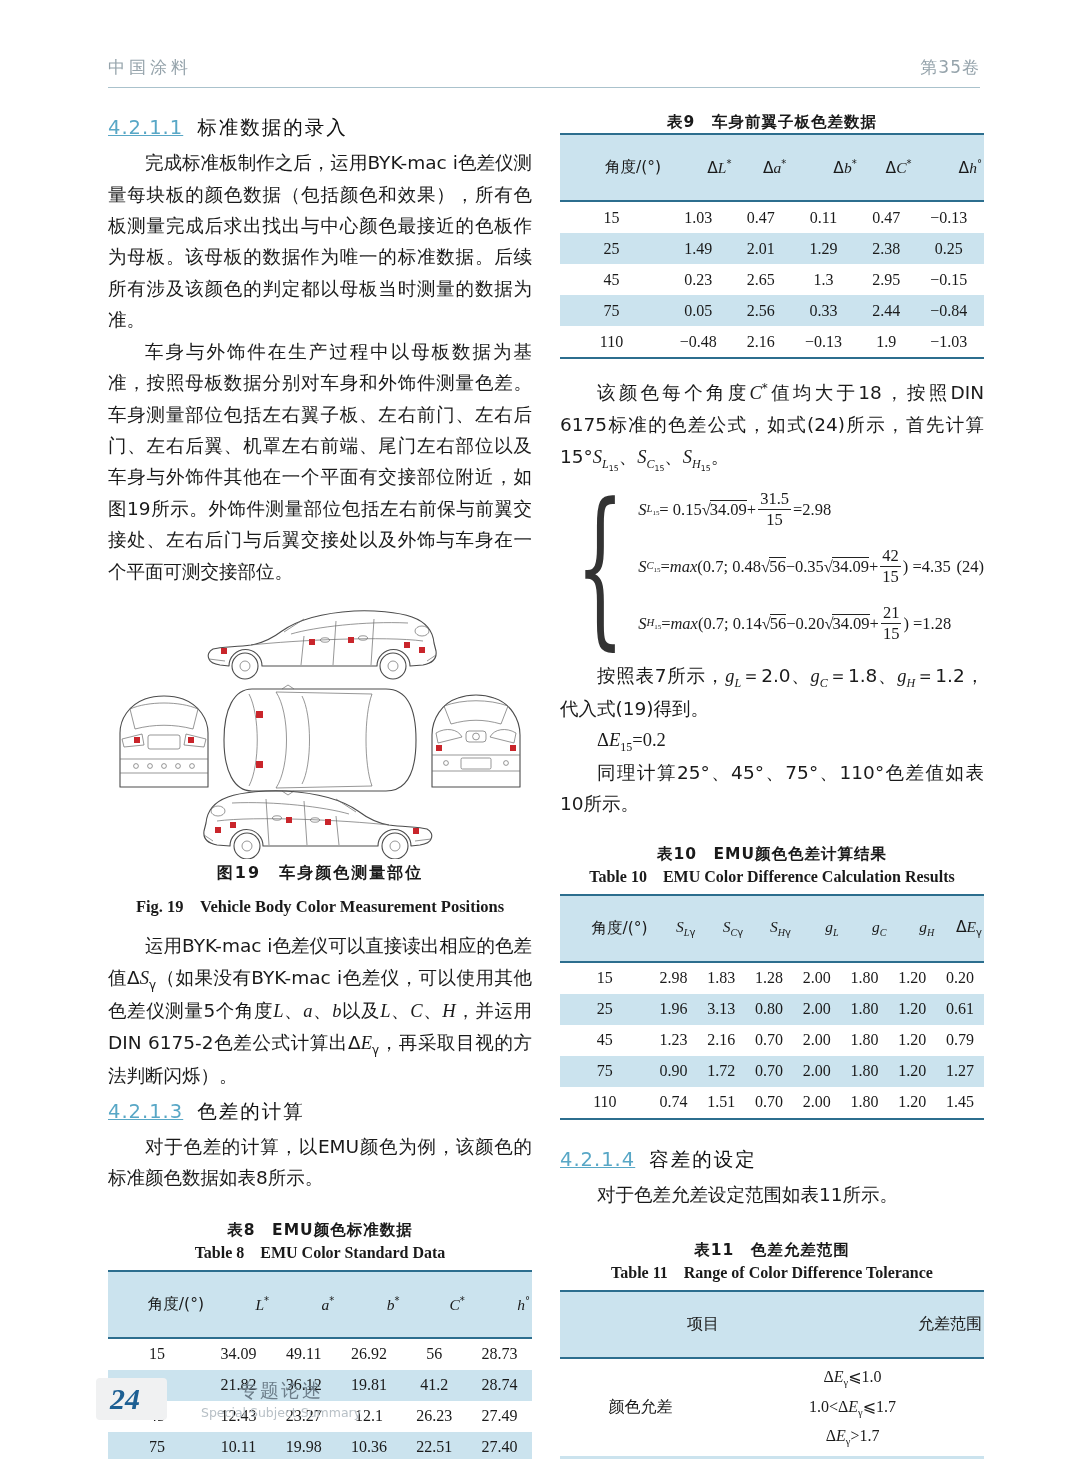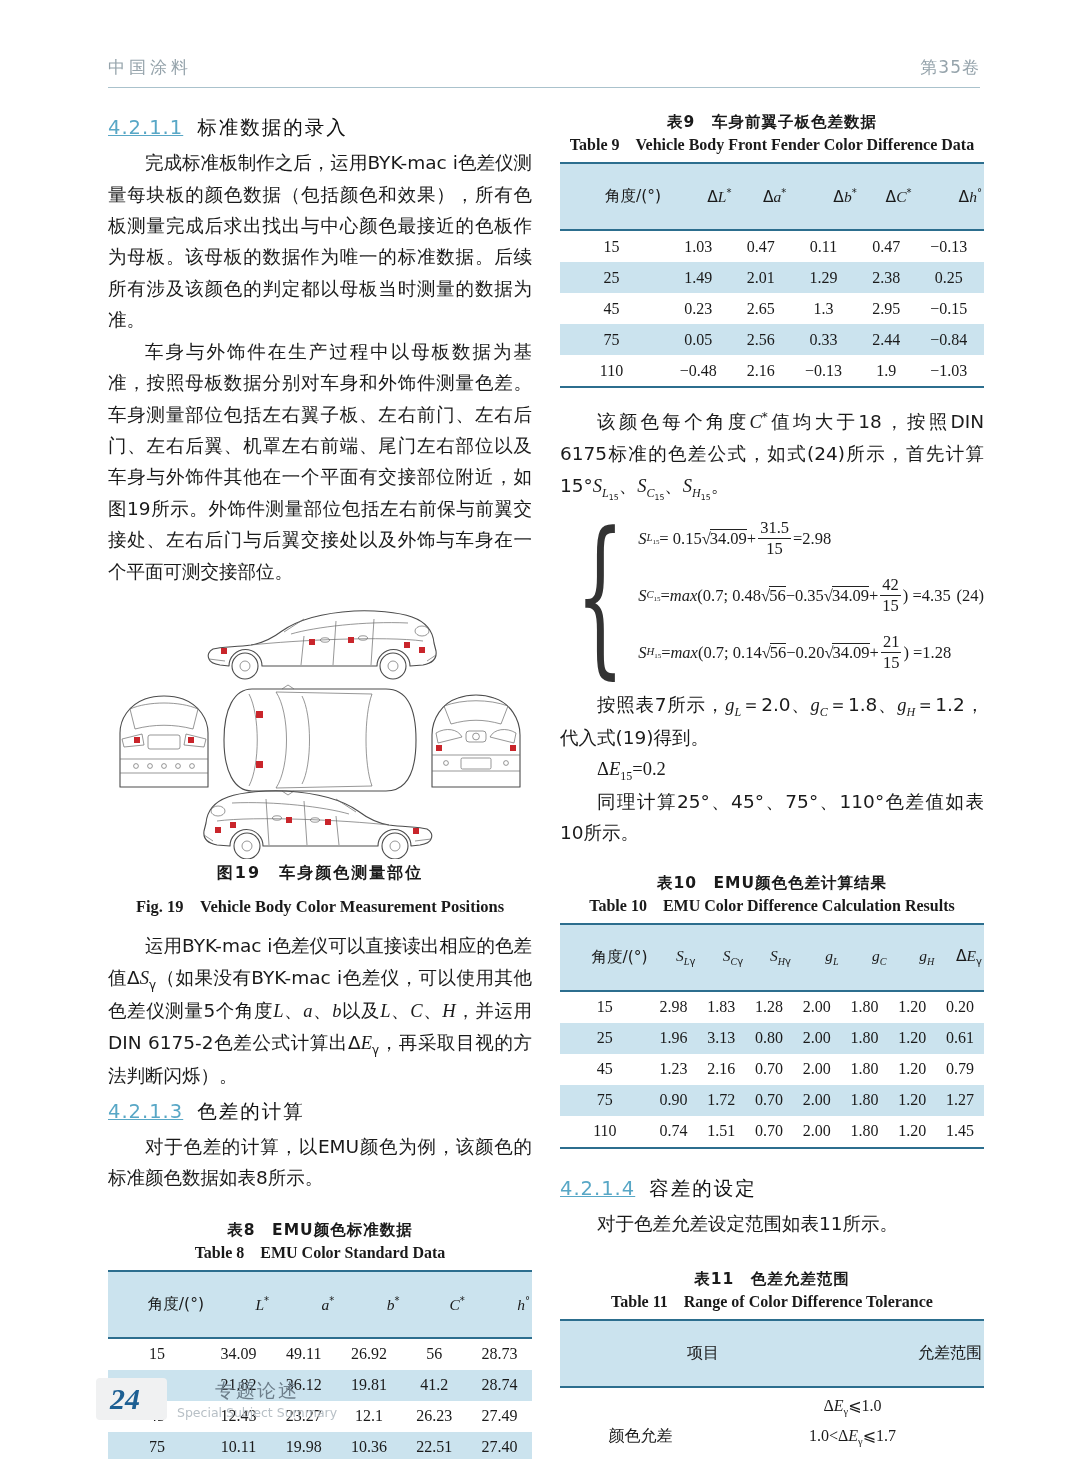--- a/index.html
+++ b/index.html
@@ -60,21 +60,21 @@
   .eqlines{flex:1;}
   .eq{display:flex;align-items:center;height:57px;white-space:nowrap;}
   .eqno{margin-left:4px;font-size:16.5px;}
   .frac{display:inline-flex;flex-direction:column;text-align:center;vertical-align:middle;margin:0 2px;line-height:1.25;}
   .frac span:first-child{border-bottom:1.2px solid #222;padding:0 2px;}
   .rad{margin-right:-1px;}
   .vin{display:inline-block;border-top:1.3px solid #222;line-height:1.15;}
   .eqline-plain{font-family:"Liberation Serif",serif;}
 
   
-  .footer{position:absolute;left:96px;top:1378px;display:flex;align-items:stretch;}
+  .footer{position:absolute;left:96px;top:1378px;display:flex;align-items:stretch;gap:24px;}
   .pgbox{background:#f0f1f2;border-radius:4px;display:flex;align-items:center;padding:0 10px 0 14px;}
   .pgno{font-family:"Liberation Serif",serif;font-style:italic;font-weight:bold;font-size:30px;color:var(--footer_blue);}
   .fbar{width:7px;background:var(--footer_blue);margin-left:10px;}
   .fsec{padding-left:10px;display:flex;flex-direction:column;justify-content:center;}
   .fseccn{color:#6d7e8a;font-size:19px;letter-spacing:2px;text-align:center;}
   .fsecen{color:#b8c0c6;font-size:12.5px;margin-top:1px;}
 
   svg .ln{fill:none;stroke:#4c4c4c;stroke-width:1.1;stroke-linejoin:round;stroke-linecap:round;}
   svg .thin{fill:none;stroke:#6a6a6a;stroke-width:0.7;}
   svg .mk{fill:var(--marker_red);stroke:none;}
@@ -231,21 +231,20 @@
               </tr>
             </tbody>
           </table>
       </div>
 
     </div>
 
     <div class="col">
       <div>
         <div class="tcapcn">表9　车身前翼子板色差数据</div>
-        <div class="tcapen">Table 9　Vehicle Body Front Fender Color Difference Data</div>
         <table class="tbl">
             <thead>
               <tr>
                 <th>角度/(°)</th>
                 <th>Δ<i>L</i><sup>*</sup></th>
                 <th>Δ<i>a</i><sup>*</sup></th>
                 <th>Δ<i>b</i><sup>*</sup></th>
                 <th>Δ<i>C</i><sup>*</sup></th>
                 <th>Δ<i>h</i><sup>°</sup></th>
               </tr>

